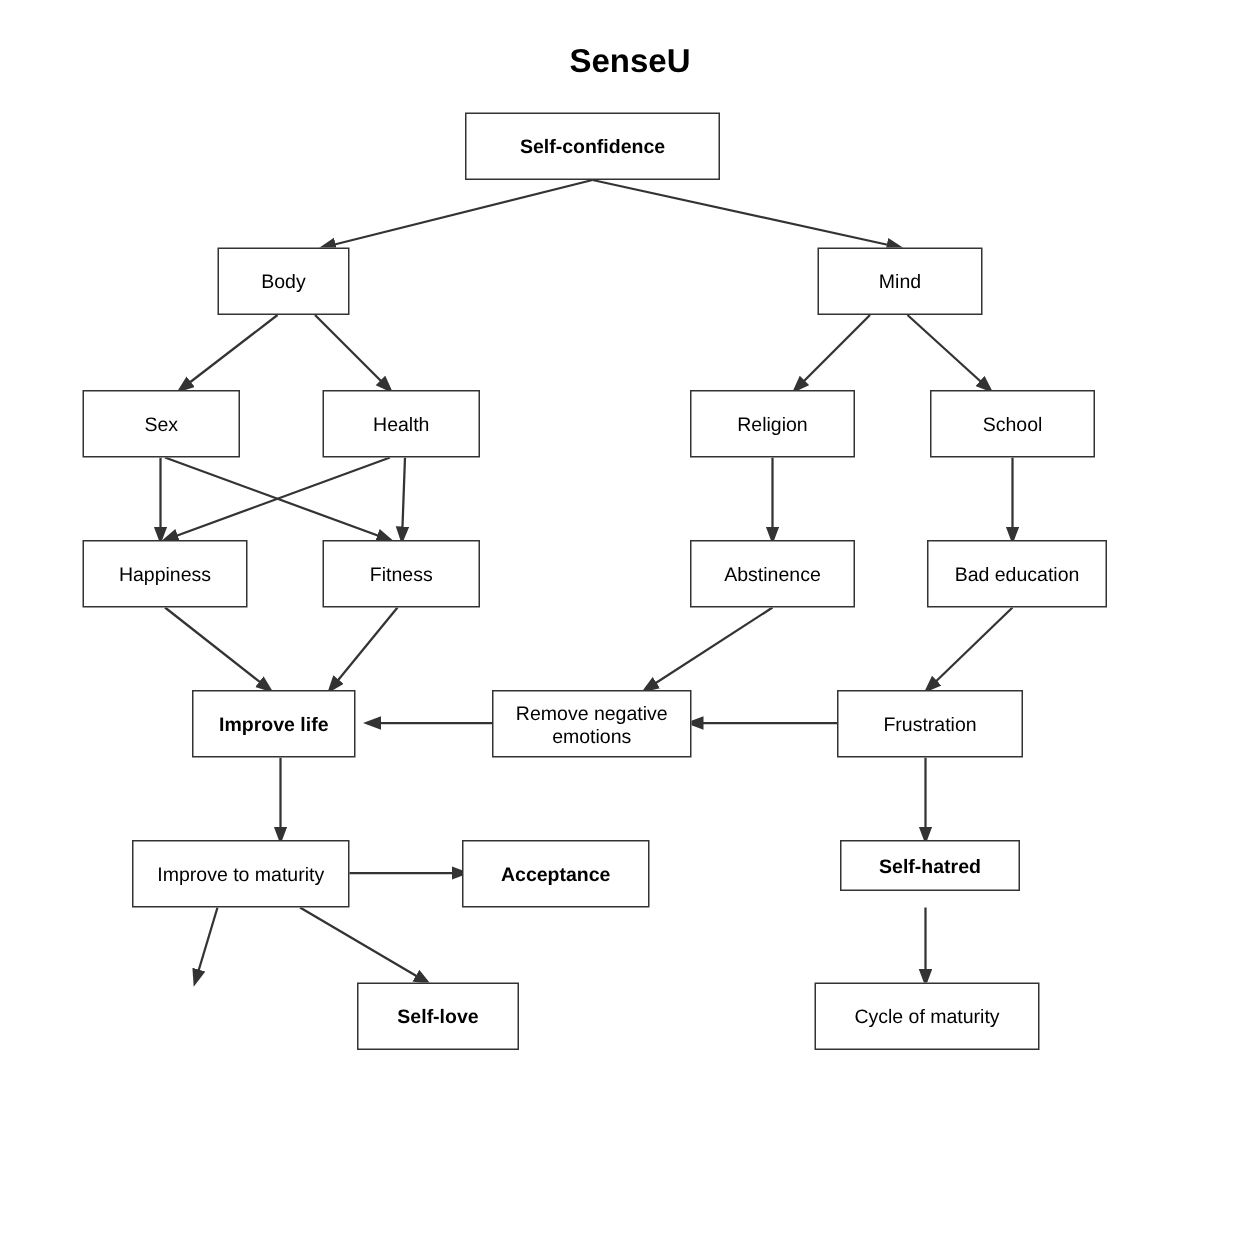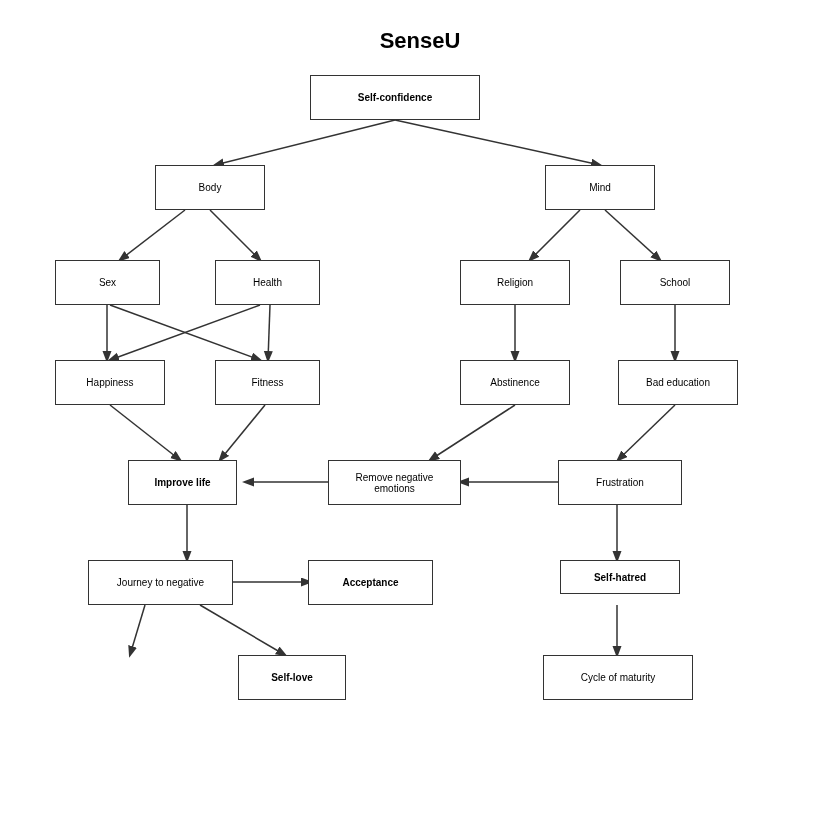--- a/index.html
+++ b/index.html
@@ -26,21 +26,21 @@
       top: 28px;
     }
     .node {
       position: absolute;
       border: 1.5px solid #333;
       background: white;
       display: flex;
       align-items: center;
       justify-content: center;
       text-align: center;
-      font-size: 10px;
+      font-size: 13px;
       padding: 4px;
     }
     .node.bold-text {
       font-weight: bold;
     }
     svg.arrows {
       position: absolute;
       top: 0; left: 0;
       width: 840px;
       height: 840px;
@@ -115,21 +115,21 @@
 
     <line x1="145" y1="605" x2="130" y2="655" marker-end="url(#arrow)"></line>
 
     <line x1="200" y1="605" x2="285" y2="655" marker-end="url(#arrow)"></line>
   </svg>
 
   <div class="node bold-text" style="left:310px;top:75px;width:170px;height:45px;">
     <span>Self-confidence</span>
   </div>
 
-  <div class="node" style="left:155px;top:165px;width:110px;height:45px;">
+  <div class="node" style="left:145px;top:165px;width:88px;height:45px;">
     <span>Body</span>
   </div>
 
   <div class="node" style="left:545px;top:165px;width:110px;height:45px;">
     <span>Mind</span>
   </div>
 
   <div class="node" style="left:55px;top:260px;width:105px;height:45px;">
     <span>Sex</span>
   </div>
@@ -169,21 +169,21 @@
   <div class="node" style="left:328px;top:460px;width:133px;height:45px;white-space:pre-line;">
     <span style="white-space:pre-line;">Remove negative
 emotions</span>
   </div>
 
   <div class="node" style="left:558px;top:460px;width:124px;height:45px;">
     <span>Frustration</span>
   </div>
 
   <div class="node" style="left:88px;top:560px;width:145px;height:45px;">
-    <span>Journey to negative</span>
+    <span>Improve to maturity</span>
   </div>
 
   <div class="node bold-text" style="left:308px;top:560px;width:125px;height:45px;">
     <span>Acceptance</span>
   </div>
 
   <div class="node bold-text" style="left:560px;top:560px;width:120px;height:34px;">
     <span>Self-hatred</span>
   </div>
 

